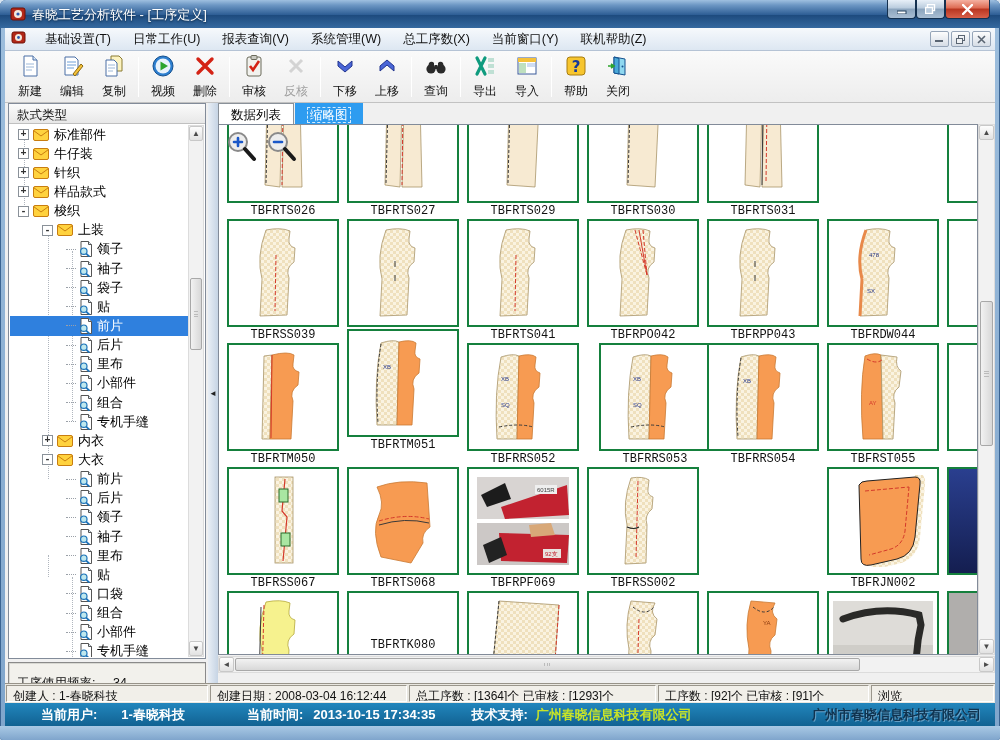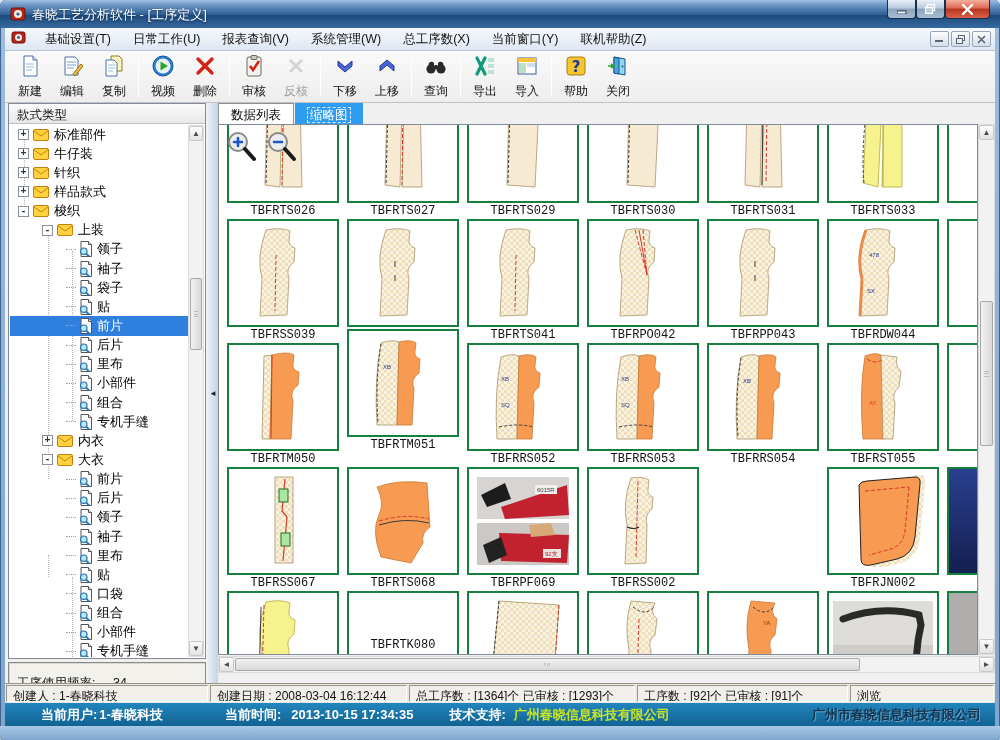--- a/index.html
+++ b/index.html
@@ -732,38 +732,20 @@
                     </pattern>
                   </defs>
                   <path d="M36,0 L51,1 L49,84 L34,82 Z" fill="#f7ead2" stroke="#a89468" stroke-width="0.8"></path>
                   <path d="M53,1 L69,0 L71,84 L51,84 Z" fill="#f7ead2" stroke="#a89468" stroke-width="0.8"></path>
                   <path d="M52,1 L51,82" stroke="#3a3a3a" fill="none"></path>
                   <path d="M56,2 L55,80" stroke="#d4392a" stroke-width="1" stroke-dasharray="4 2" fill="none"></path>
                 </svg>
               </div>
               <div class="cap">TBFRTS031</div>
             </div>
-            <div class="cell" style="left: 608px; top: -30px;">
-              <div class="tbox">
-                <svg width="104" height="92" viewBox="0 0 104 92">
-                  <defs>
-                    <pattern id="cku05" width="6" height="6" patternUnits="userSpaceOnUse">
-                      <rect width="6" height="6" fill="#faf3e1"></rect>
-                      <rect width="3" height="3" fill="#efe0bd"></rect>
-                      <rect x="3" y="3" width="3" height="3" fill="#efe0bd"></rect>
-                    </pattern>
-                  </defs>
-                  <path d="M36,0 L51,1 L47,84 L32,80 Z" fill="#f6f28e" stroke="#b5a83a" stroke-width="0.8"></path>
-                  <path d="M53,1 L71,0 L71,84 L51,84 Z" fill="#f6f28e" stroke="#b5a83a" stroke-width="0.8"></path>
-                  <path d="M36,2 Q30,50 33,80" stroke="#3a3a3a" stroke-width="1" stroke-dasharray="3 2" fill="none"></path>
-                  <path d="M52,1 L52,83" stroke="#b5a83a" fill="none"></path>
-                </svg>
-              </div>
-              <div class="cap">TBFRTS033</div>
-            </div>
             <div class="cell" style="left: 728px; top: -30px;">
               <div class="tbox"></div>
             </div>
             <div class="cell" style="left: 8px; top: 94px;">
               <div class="tbox">
                 <svg width="104" height="92" viewBox="0 0 104 92">
                   <defs>
                     <pattern id="cku10" width="6" height="6" patternUnits="userSpaceOnUse">
                       <rect width="6" height="6" fill="#faf3e1"></rect>
                       <rect width="3" height="3" fill="#efe0bd"></rect>
@@ -909,21 +891,21 @@
                   </defs>
                   <path d="M30,6 Q42,2 48,5 L46,88 L26,88 Q23,42 30,6 Z" fill="url(#cku22)" stroke="#a89468" stroke-width="0.8"></path>
                   <path d="M48,5 Q60,2 65,6 L64,14 Q63,20 69,22 L68,36 Q59,42 63,52 L61,88 L46,88 Z" fill="#f79b52" stroke="#c97a33" stroke-width="0.8"></path>
                   <path d="M28,76 Q48,72 62,76" stroke="#3a3a3a" stroke-width="1" stroke-dasharray="3 2" fill="none"></path>
                   <text x="30" y="30" font-size="6" fill="#2a3a8a">XB</text>
                   <text x="30" y="56" font-size="6" fill="#2a3a8a">SQ</text>
                 </svg>
               </div>
               <div class="cap">TBFRRS052</div>
             </div>
-            <div class="cell" style="left: 368px; top: 218px;">
+            <div class="cell" style="left: 380px; top: 218px;">
               <div class="tbox">
                 <svg width="104" height="92" viewBox="0 0 104 92">
                   <defs>
                     <pattern id="cku23" width="6" height="6" patternUnits="userSpaceOnUse">
                       <rect width="6" height="6" fill="#faf3e1"></rect>
                       <rect width="3" height="3" fill="#efe0bd"></rect>
                       <rect x="3" y="3" width="3" height="3" fill="#efe0bd"></rect>
                     </pattern>
                   </defs>
                   <path d="M30,6 Q42,2 48,5 L46,88 L26,88 Q23,42 30,6 Z" fill="url(#cku23)" stroke="#a89468" stroke-width="0.8"></path>
@@ -1188,28 +1170,28 @@
             <div class="grip"></div>
           </div>
         <div class="arr" style="right:0;">►</div>
       </div>
     </div>
   </div>
 
   <div id="statusbar">
     <div class="seg" style="width:202px;">创建人 : 1-春晓科技</div>
     <div class="seg" style="width:197px;">创建日期 : 2008-03-04 16:12:44</div>
-    <div class="seg" style="width:226px;">总工序数 : [1364]个   已审核 : [1293]个</div>
+    <div class="seg" style="width:247px;">总工序数 : [1364]个   已审核 : [1293]个</div>
     <div class="seg" style="width:211px;">工序数 : [92]个   已审核 : [91]个</div>
     <div class="seg" style="flex:1;">浏览</div>
   </div>
 
   <div id="footer">
     <span class="lab" style="margin-left:36px;">当前用户:</span>
-    <span style="margin-left:2px;">1-春晓科技</span>
+    <span style="margin-left:24px;">1-春晓科技</span>
     <span style="margin-left:62px;">当前时间:</span>
     <span style="margin-left:10px;">2013-10-15 17:34:35</span>
     <span style="margin-left:36px;">技术支持:</span>
     <span id="support-val" style="margin-left:8px; color:#c8e428;">广州春晓信息科技有限公司</span>
     <span style="margin-left:auto; margin-right:14px; color:#10334f; text-shadow:1px 1px 0 rgba(180,210,235,.5);">广州市春晓信息科技有限公司</span>
   </div>
 
   <div id="bottomframe"></div>
 </div>
 

